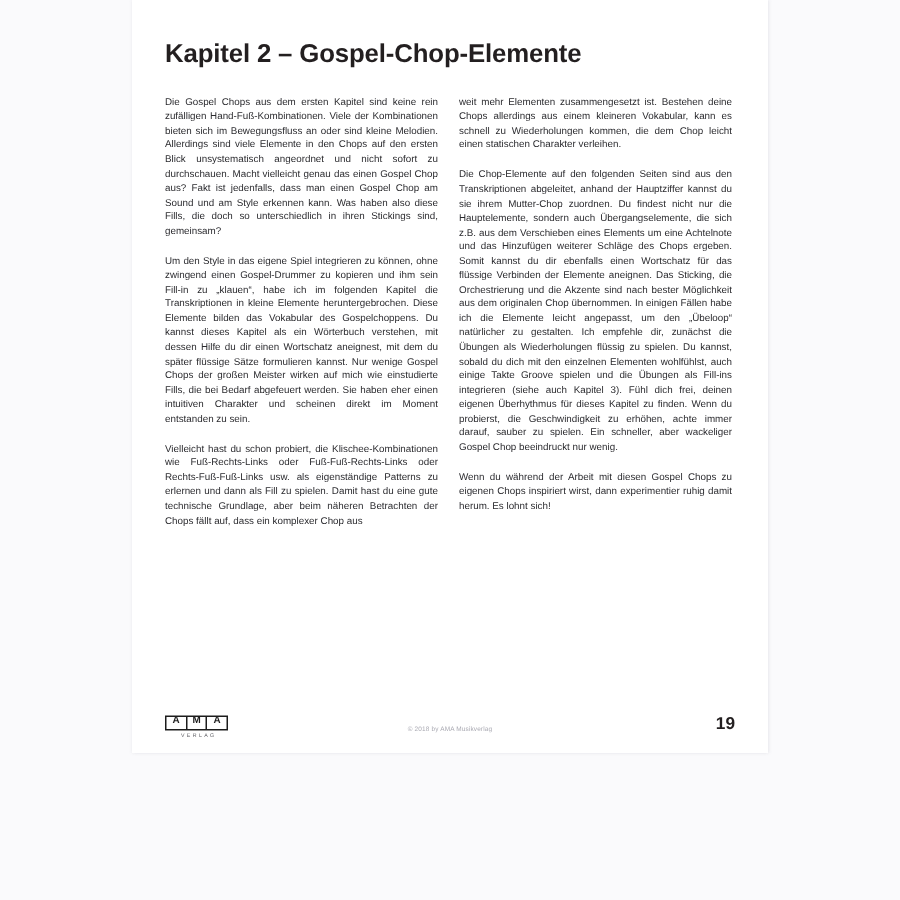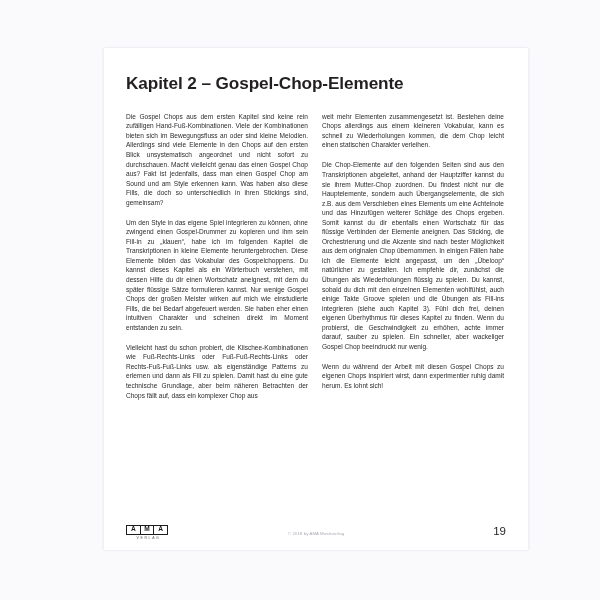--- a/index.html
+++ b/index.html
@@ -18,28 +18,27 @@
   .canvas {
     position: relative;
     width: 600px;
     height: 600px;
     background: #fafafc;
   }
 
   
   .page {
     position: absolute;
-    left: 104px;
+    left: 88px;
     top: 0px;
     width: 424px;
     height: 502px;
     background: #ffffff;
     box-shadow: -1px 0 2px rgba(120,120,140,0.10),
                  1px 0 2px rgba(120,120,140,0.10);
-    margin-top: 48px;
   }
 
   .page-inner {
     position: absolute;
     left: 22px;
     right: 22px;
     top: 26px;
     bottom: 0;
   }
 
@@ -127,21 +126,21 @@
     text-align: center;
     font-size: 4.3px;
     color: #a9a9b2;
     letter-spacing: 0.1px;
   }
   .page-number {
     position: absolute;
     right: 0;
     bottom: 5px;
     font-size: 11.5px;
-    font-weight: normal;
+    font-weight: bold;
     color: #231f20;
   }
 </style>
 </head>
 <body>
 
 <div class="canvas">
   <div class="page">
     <div class="page-inner">
 

